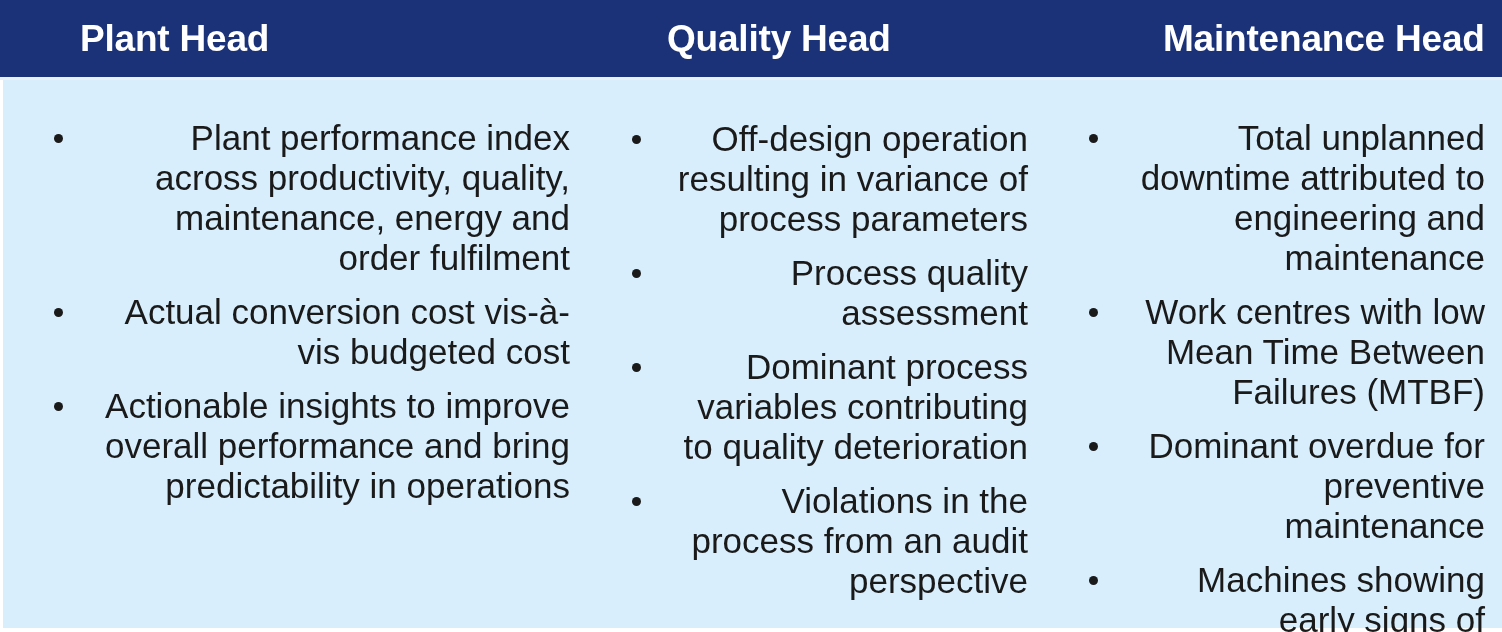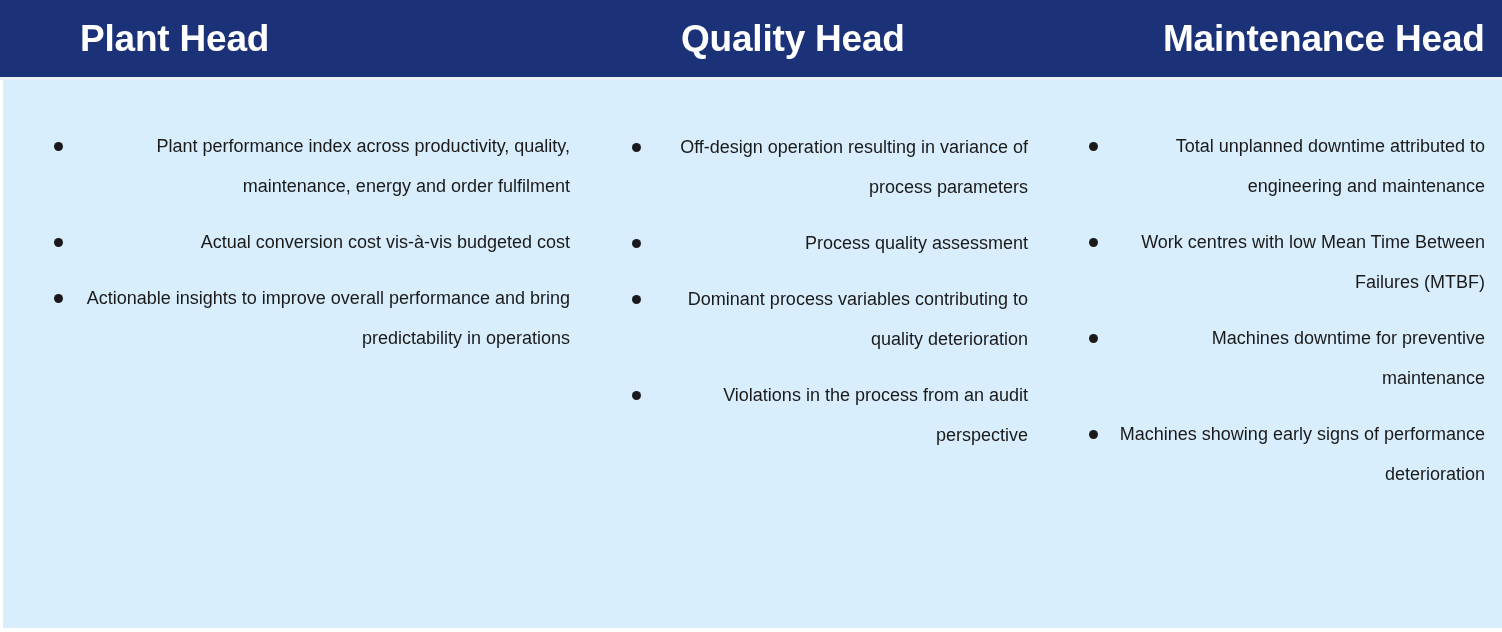--- a/index.html
+++ b/index.html
@@ -42,21 +42,21 @@
   }
   .header-cell .header-title {
     color: #ffffff;
     font-size: 37px;
     font-weight: bold;
     letter-spacing: -0.2px;
     line-height: 1;
     font-family: "Liberation Sans", sans-serif;
   }
   .hc-1 { left: 80px; }
-  .hc-2 { left: 681px; }
+  .hc-2 { left: 667px; }
   .hc-3 { left: 1163px; }
 
   
   .band-underline {
     position: absolute;
     left: 0;
     top: 77px;
     width: 1502px;
     height: 3px;
     background: #e8f1fa;
@@ -80,23 +80,23 @@
   .col-3 { left: 1082px; width: 400px; }
 
   .bullet-list {
     list-style: none;
     margin: 0;
     padding: 0;
   }
   .bullet-item {
     position: relative;
     padding-left: 34px;
-    margin: 16px 0 14px 0;
+    margin: 8px 0 14px 0;
     color: #1a1a1a;
-    font-size: 18px;
+    font-size: 35px;
     line-height: 40px;
     font-family: "Liberation Sans", sans-serif;
     font-weight: normal;
   }
   .bullet-item:last-child {
     margin-bottom: 0;
   }
   .bullet-dot {
     position: absolute;
     left: 4px;
@@ -178,21 +178,21 @@
         <li class="bullet-item">
           <span class="bullet-dot"></span>
           <span class="bullet-text">Total unplanned downtime attributed to engineering and maintenance</span>
         </li>
         <li class="bullet-item">
           <span class="bullet-dot"></span>
           <span class="bullet-text">Work centres with low Mean Time Between Failures (MTBF)</span>
         </li>
         <li class="bullet-item">
           <span class="bullet-dot"></span>
-          <span class="bullet-text">Machines downtime for preventive maintenance</span>
+          <span class="bullet-text">Dominant overdue for preventive maintenance</span>
         </li>
         <li class="bullet-item">
           <span class="bullet-dot"></span>
           <span class="bullet-text">Machines showing early signs of performance deterioration</span>
         </li>
       </ul>
     </div>
 
   </div>
 </div>

